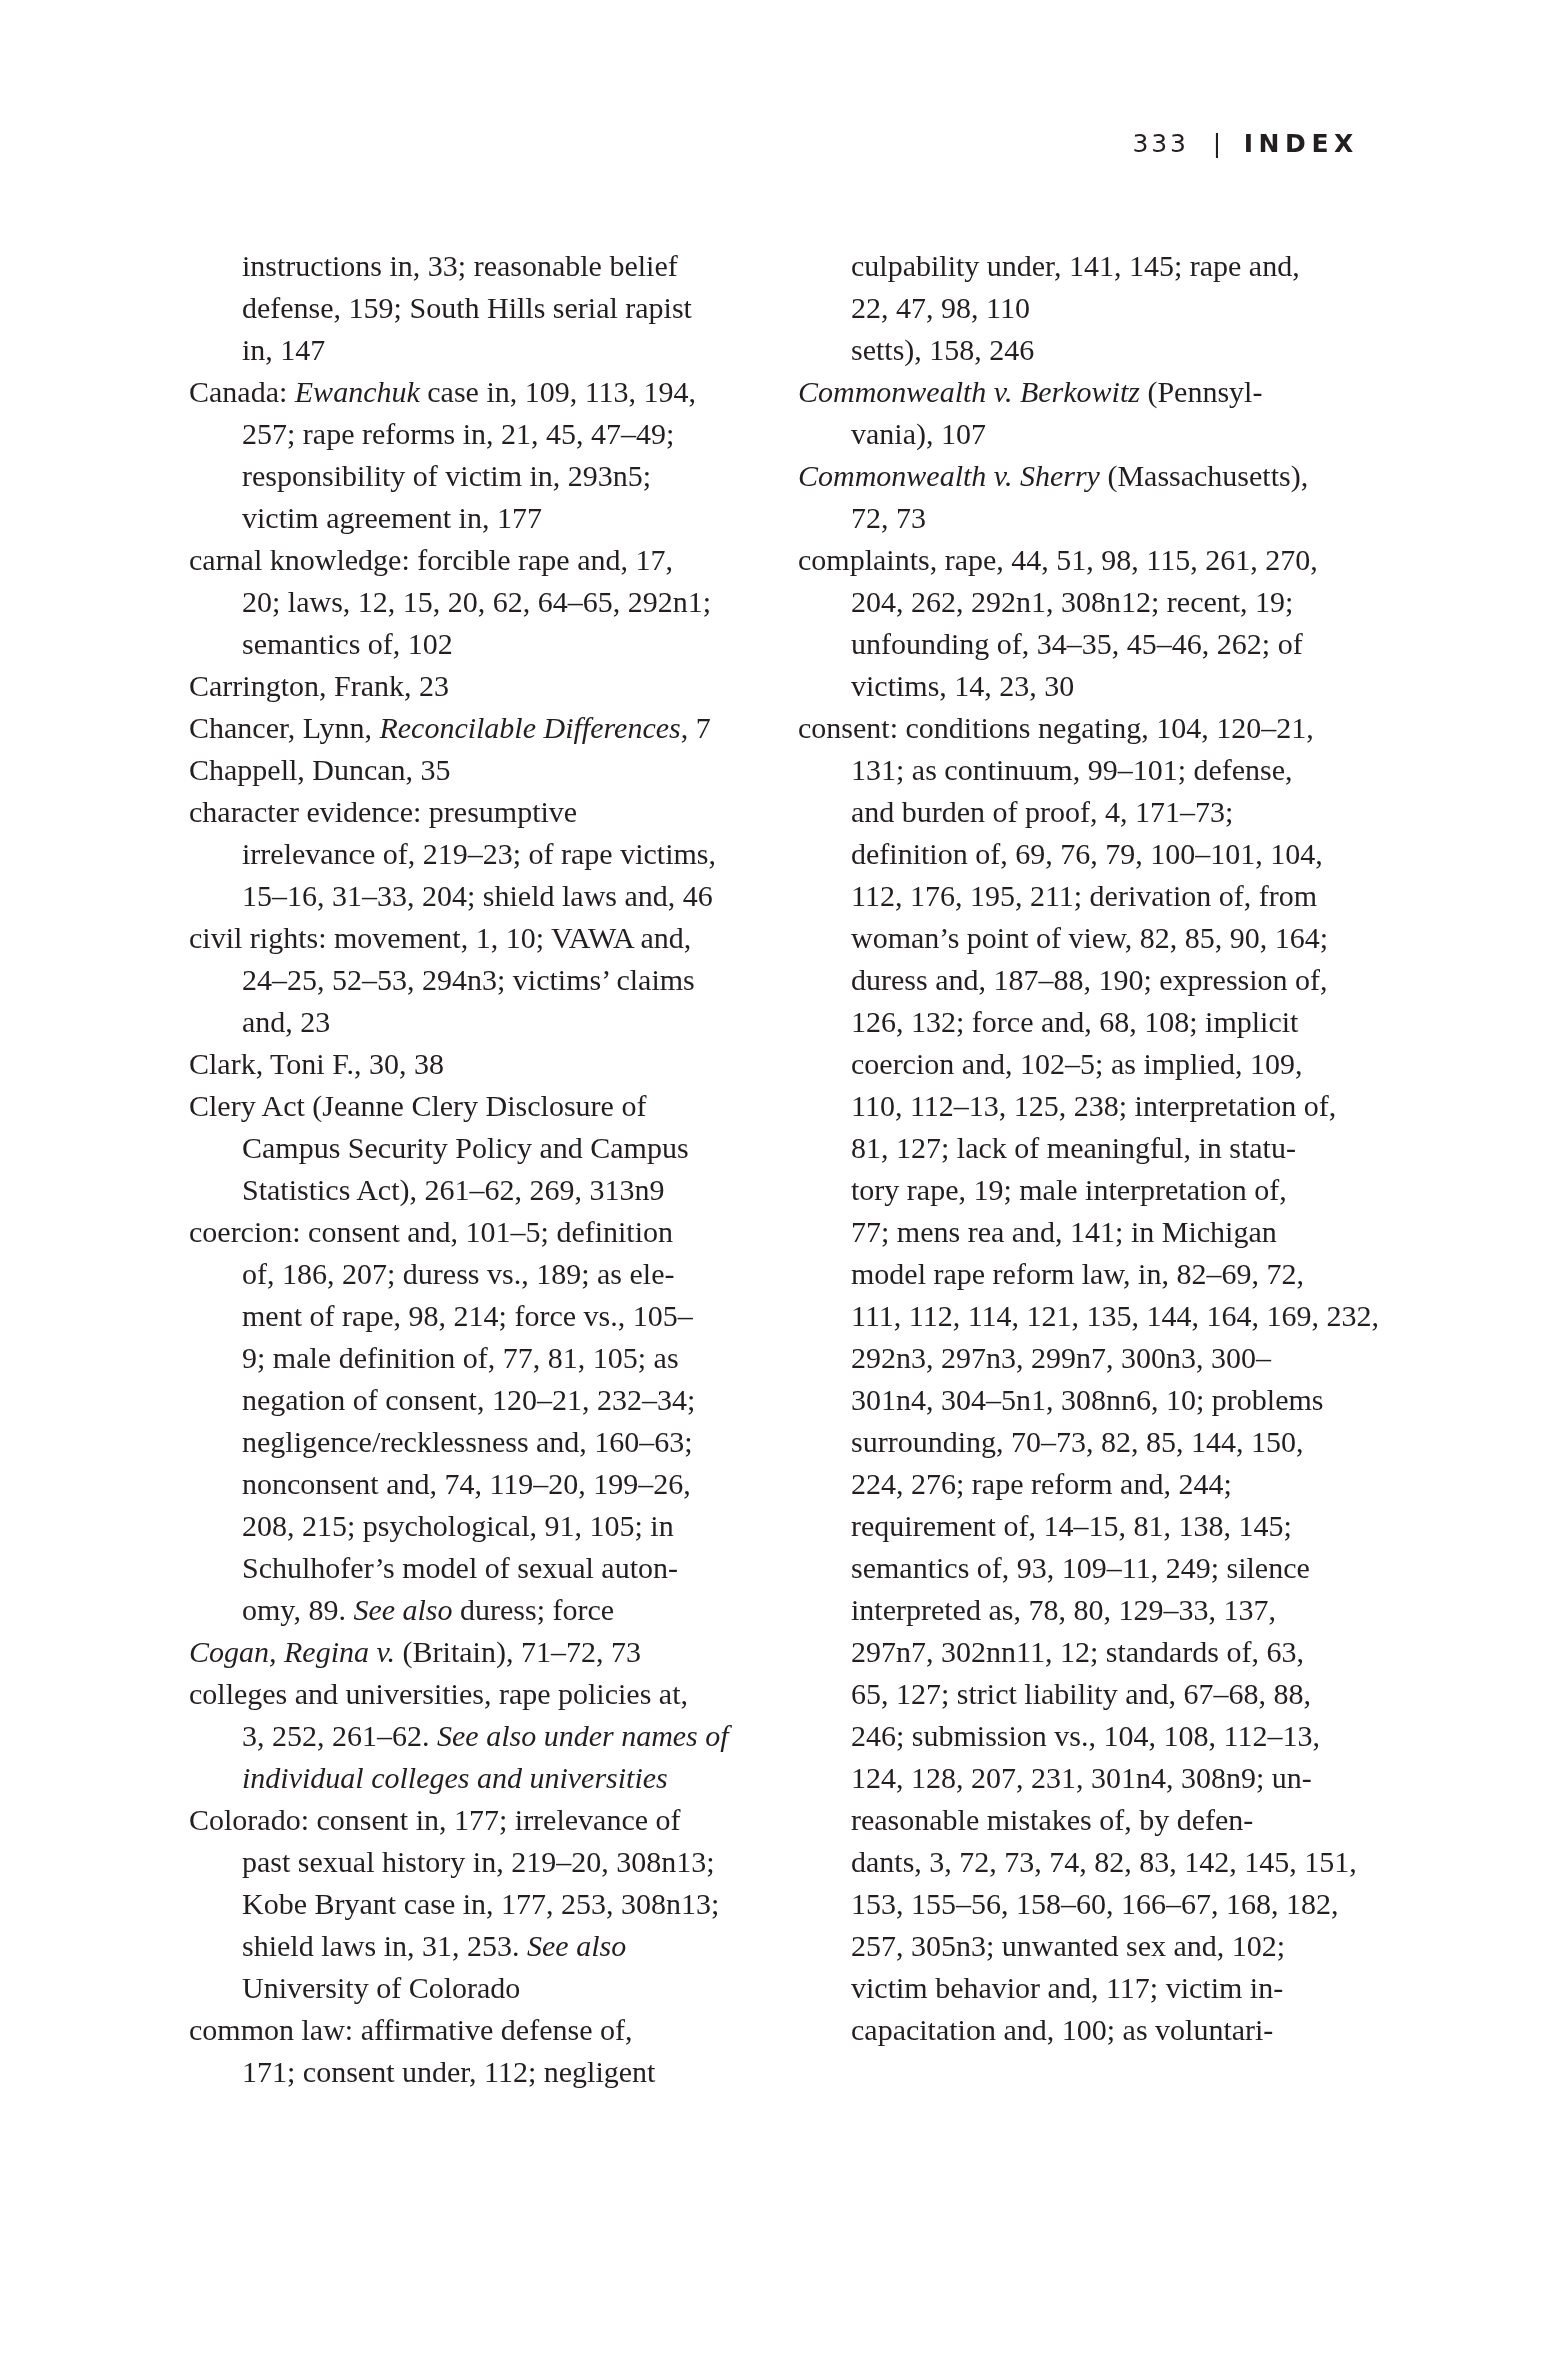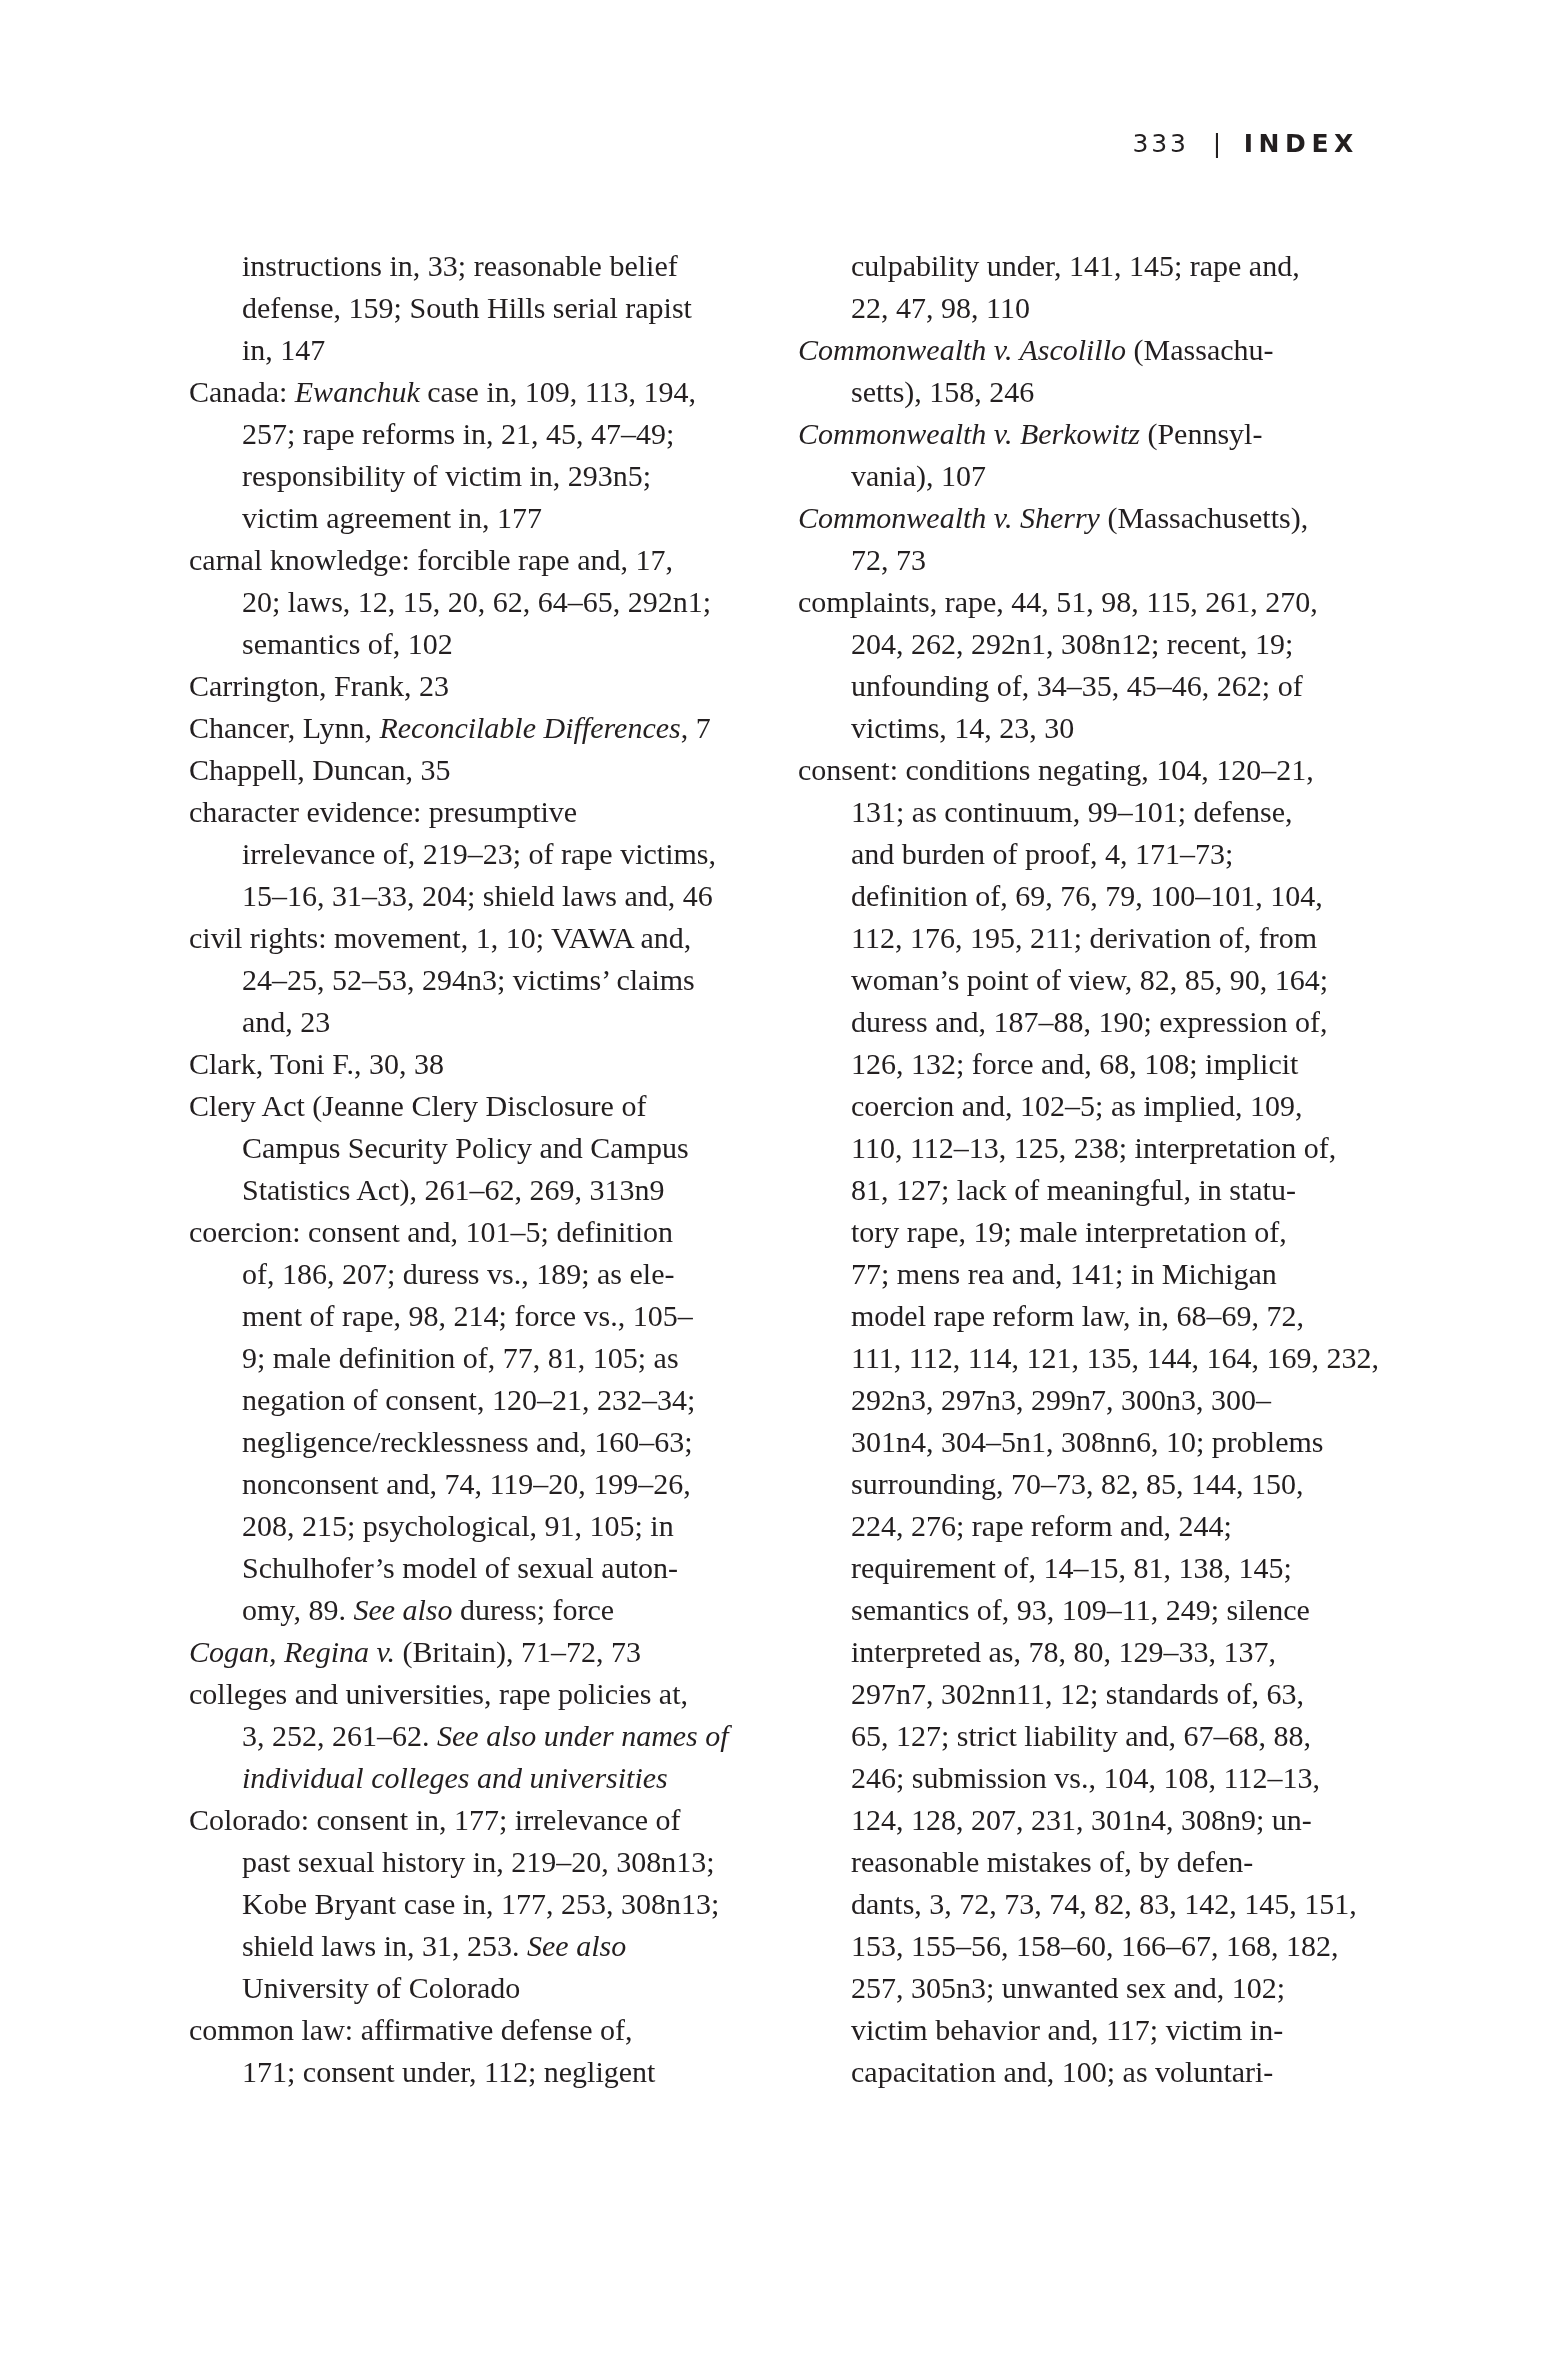--- a/index.html
+++ b/index.html
@@ -66,21 +66,20 @@
       <div class="line indent"><span>past sexual history in, 219–20, 308n13;</span></div>
       <div class="line indent"><span>Kobe Bryant case in, 177, 253, 308n13;</span></div>
       <div class="line indent"><span>shield laws in, 31, 253. </span><span class="i">See also</span></div>
       <div class="line indent"><span>University of Colorado</span></div>
       <div class="line"><span>common law: affirmative defense of,</span></div>
       <div class="line indent"><span>171; consent under, 112; negligent</span></div>
     </div>
   <div class="col right" id="col-right">
       <div class="line indent"><span>culpability under, 141, 145; rape and,</span></div>
       <div class="line indent"><span>22, 47, 98, 110</span></div>
-      <div class="line"><span class="i">Commonwealth v. Ascolillo</span><span> (Massachu-</span></div>
       <div class="line indent"><span>setts), 158, 246</span></div>
       <div class="line"><span class="i">Commonwealth v. Berkowitz</span><span> (Pennsyl-</span></div>
       <div class="line indent"><span>vania), 107</span></div>
       <div class="line"><span class="i">Commonwealth v. Sherry</span><span> (Massachusetts),</span></div>
       <div class="line indent"><span>72, 73</span></div>
       <div class="line"><span>complaints, rape, 44, 51, 98, 115, 261, 270,</span></div>
       <div class="line indent"><span>204, 262, 292n1, 308n12; recent, 19;</span></div>
       <div class="line indent"><span>unfounding of, 34–35, 45–46, 262; of</span></div>
       <div class="line indent"><span>victims, 14, 23, 30</span></div>
       <div class="line"><span>consent: conditions negating, 104, 120–21,</span></div>
@@ -89,21 +88,21 @@
       <div class="line indent"><span>definition of, 69, 76, 79, 100–101, 104,</span></div>
       <div class="line indent"><span>112, 176, 195, 211; derivation of, from</span></div>
       <div class="line indent"><span>woman’s point of view, 82, 85, 90, 164;</span></div>
       <div class="line indent"><span>duress and, 187–88, 190; expression of,</span></div>
       <div class="line indent"><span>126, 132; force and, 68, 108; implicit</span></div>
       <div class="line indent"><span>coercion and, 102–5; as implied, 109,</span></div>
       <div class="line indent"><span>110, 112–13, 125, 238; interpretation of,</span></div>
       <div class="line indent"><span>81, 127; lack of meaningful, in statu-</span></div>
       <div class="line indent"><span>tory rape, 19; male interpretation of,</span></div>
       <div class="line indent"><span>77; mens rea and, 141; in Michigan</span></div>
-      <div class="line indent"><span>model rape reform law, in, 68–69, 72,</span></div>
+      <div class="line indent"><span>model rape reform law, in, 82–69, 72,</span></div>
       <div class="line indent"><span>111, 112, 114, 121, 135, 144, 164, 169, 232,</span></div>
       <div class="line indent"><span>292n3, 297n3, 299n7, 300n3, 300–</span></div>
       <div class="line indent"><span>301n4, 304–5n1, 308nn6, 10; problems</span></div>
       <div class="line indent"><span>surrounding, 70–73, 82, 85, 144, 150,</span></div>
       <div class="line indent"><span>224, 276; rape reform and, 244;</span></div>
       <div class="line indent"><span>requirement of, 14–15, 81, 138, 145;</span></div>
       <div class="line indent"><span>semantics of, 93, 109–11, 249; silence</span></div>
       <div class="line indent"><span>interpreted as, 78, 80, 129–33, 137,</span></div>
       <div class="line indent"><span>297n7, 302nn11, 12; standards of, 63,</span></div>
       <div class="line indent"><span>65, 127; strict liability and, 67–68, 88,</span></div>

